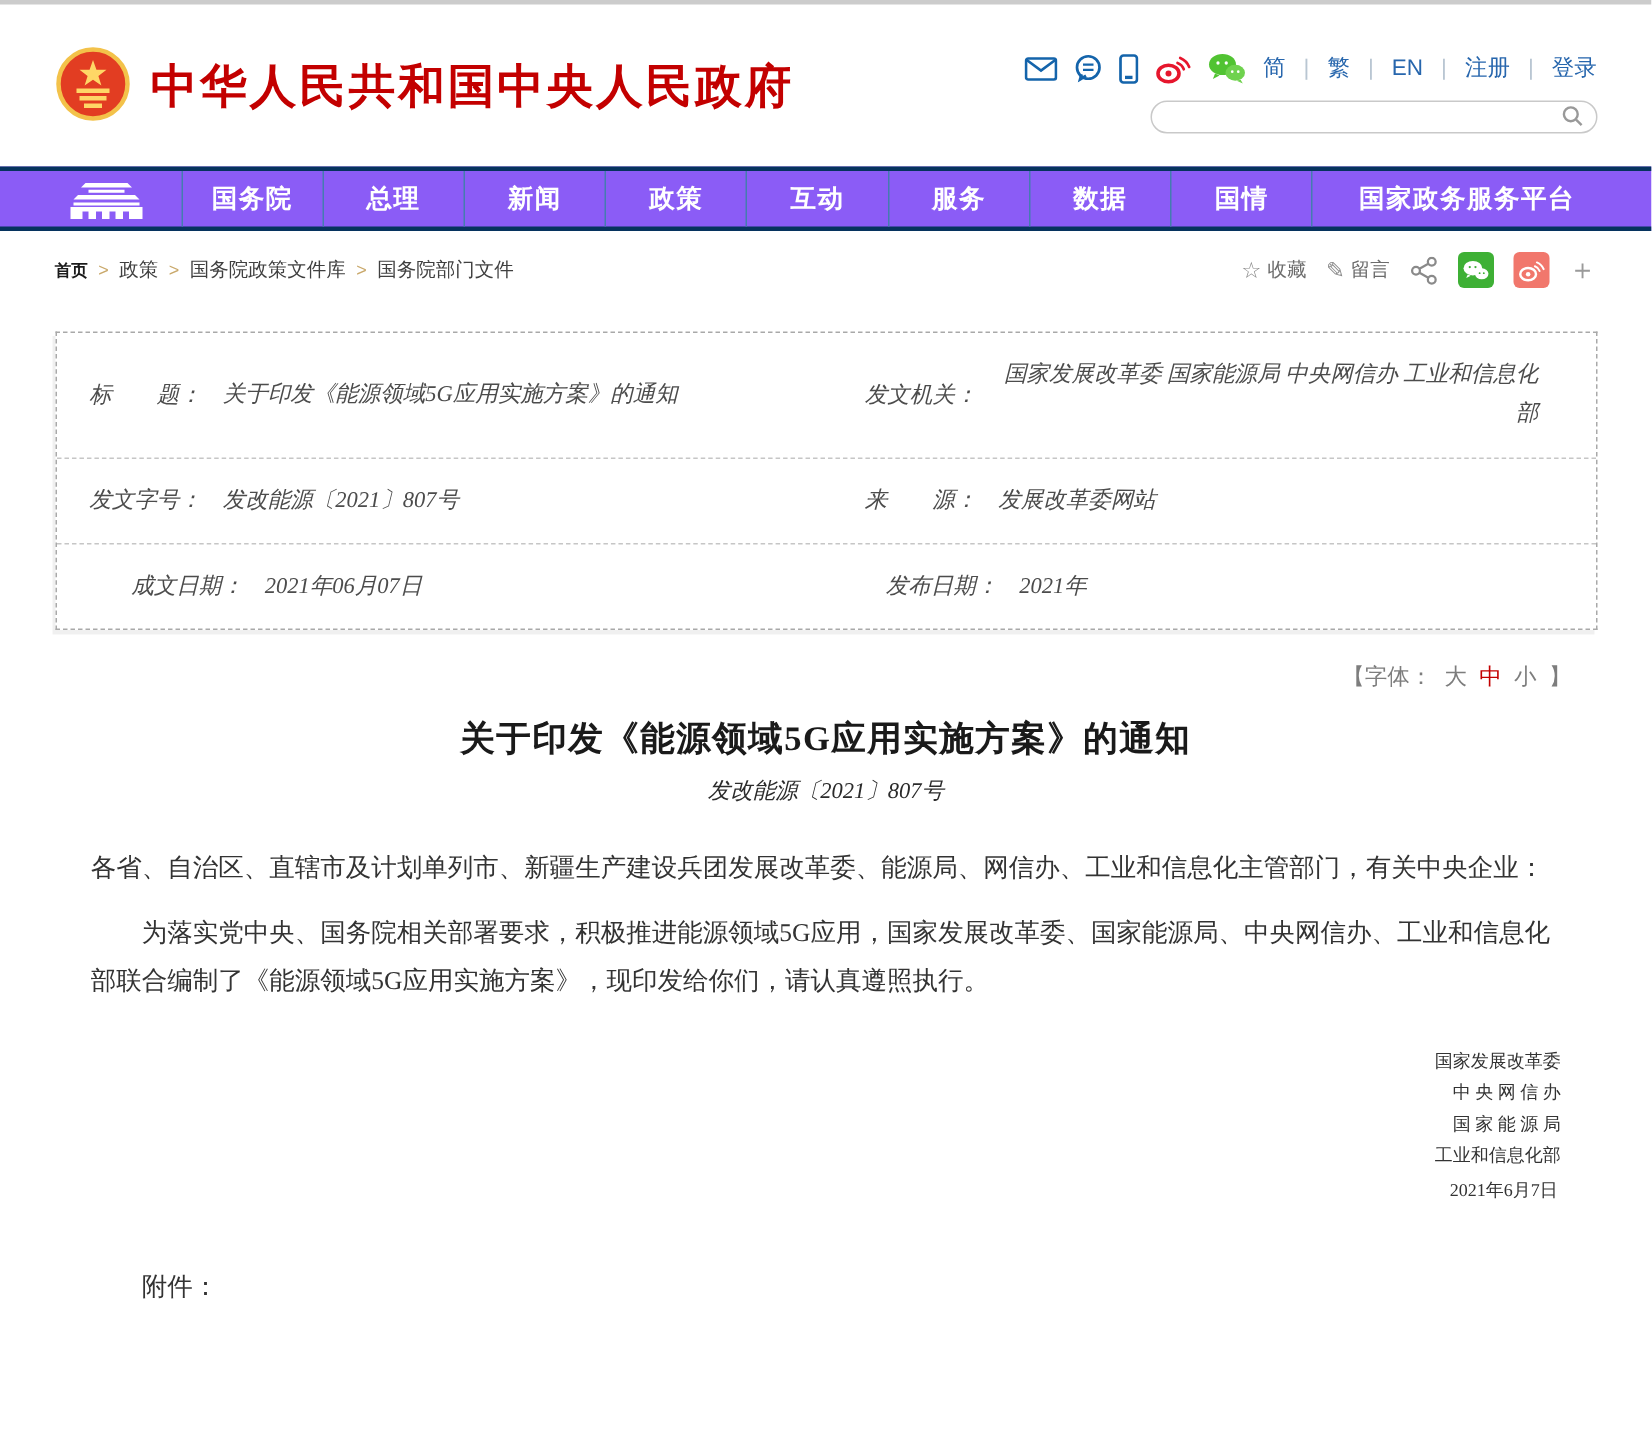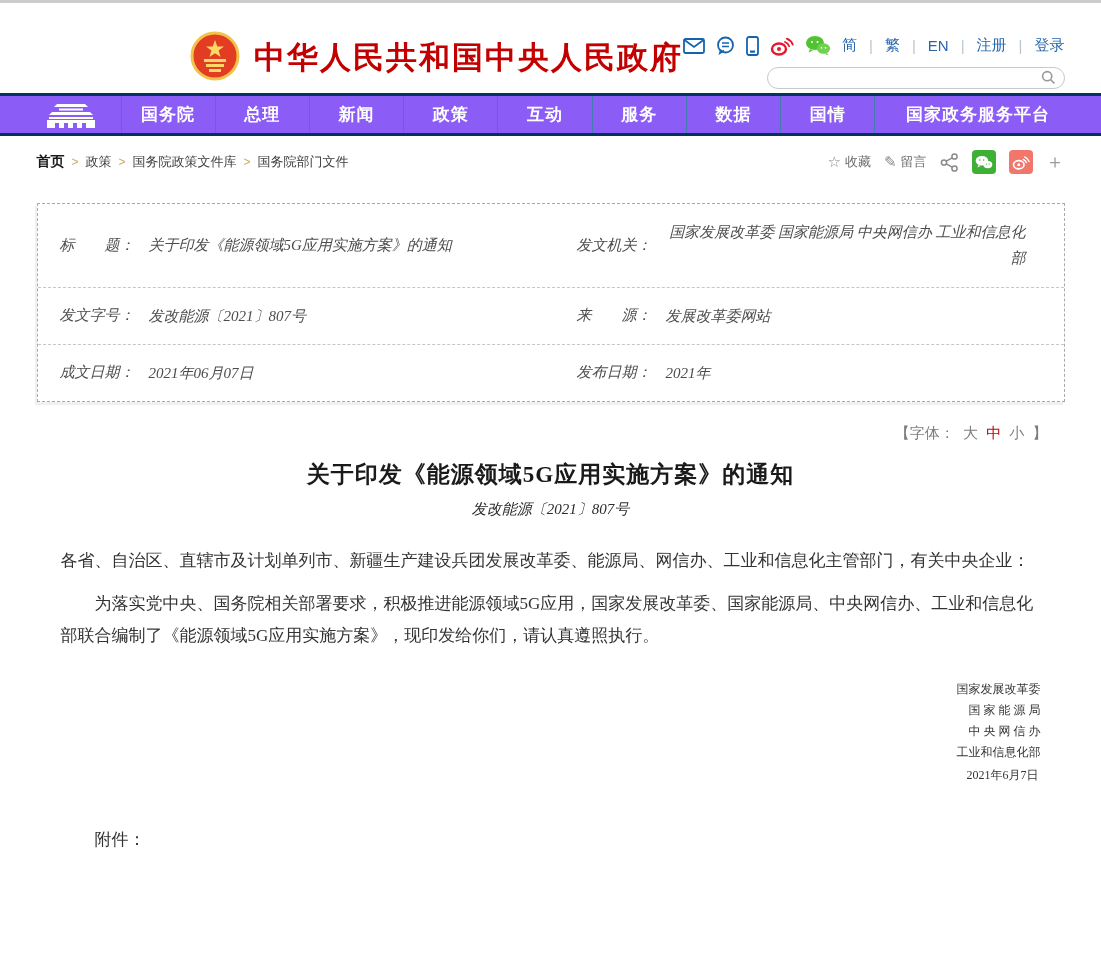--- a/index.html
+++ b/index.html
@@ -5,21 +5,21 @@
   * { box-sizing: border-box; margin: 0; padding: 0; }
   body {
     width: 1101px; height: 961px; overflow: hidden;
     background: #fff; color: #333;
     font-family: "Liberation Sans", "DejaVu Sans", sans-serif;
   }
   .topbar { height: 3px; background: #cccccc; }
   .container { width: 1028px; margin: 0 auto; }
 
   
-  .header-inner { display: flex; justify-content: flex-end; padding: 24px 0 4px; }
+  .header-inner { display: flex; justify-content: space-between; padding: 24px 0 22px; }
   .logo-block { display: flex; align-items: center; gap: 14px; }
   .site-title { font-size: 31px; font-weight: bold; color: #c30000; letter-spacing: 2px; line-height: 1.1; }
   .site-url { font-size: 16px; color: #9a9a9a; margin-top: 3px; letter-spacing: 1px; }
   .site-url .red { color: #c30000; }
   .header-right { display: flex; flex-direction: column; align-items: flex-end; gap: 11px; padding-top: 8px; }
   .icons-row { display: flex; align-items: center; gap: 11px; font-size: 15px; }
   .icons-row .sep { color: #b9c6d2; margin: 0 1px; }
   .icons-row a { color: #2766ad; text-decoration: none; }
   .hicon { display: inline-flex; align-items: center; }
   .search-row { position: relative; }
@@ -37,37 +37,37 @@
     flex: 1; display: flex; align-items: center; justify-content: center;
     color: #fff; font-weight: bold; font-size: 17px; letter-spacing: 1px;
     border-left: 1px solid #447cb0; cursor: pointer; white-space: nowrap;
   }
   .nav-item.wide { flex: 2.2; }
 
   
   .crumb-row { display: flex; justify-content: space-between; align-items: center; padding: 13px 0 10px; }
   .crumbs { font-size: 13px; color: #404040; display: flex; align-items: center; gap: 7px; }
   .crumbs a { color: #404040; text-decoration: none; }
-  .crumbs .home { font-weight: bold; color: #1a1a1a; font-size: 14px; }
+  .crumbs .home { font-weight: bold; color: #1a1a1a; font-size: 11px; }
   .crumbs .gt { color: #c9a86a; font-size: 12px; }
   .actions { display: flex; align-items: center; gap: 13px; color: #6b6b6b; font-size: 13px; }
   .action { display: inline-flex; align-items: center; gap: 4px; cursor: pointer; }
   .action .glyph { font-size: 15px; color: #8a8a8a; }
   .badge { width: 24px; height: 24px; border-radius: 4px; display: inline-flex; align-items: center; justify-content: center; cursor: pointer; }
   .badge.wechat { background: #3eb035; }
   .badge.weibo { background: #f1776c; }
   .plus { font-size: 19px; color: #9a9a9a; cursor: pointer; font-weight: normal; }
   .info-box {
     margin-top: 18px; border: 1px dashed #a9a9a9;
     box-shadow: -2px 3px 0 rgba(0,0,0,0.06);
     background: #fff;
     font-style: italic;
   }
   .info-row { display: flex; border-bottom: 1px dashed #c6c6c6; }
-  .info-row:last-child { border-bottom: none; }
+  .info-row:last-child { border-bottom: none; padding-left: 28px; }
   .info-cell { width: 50%; display: flex; align-items: center; padding: 15px 26px 15px 22px; }
   .info-cell.right { padding-left: 26px; text-align: right; }
   .info-label {
     color: #4c4c4c; font-size: 15px; white-space: pre; margin-right: 14px; flex-shrink: 0;
     font-family: "Liberation Serif", "DejaVu Serif", serif;
   }
   .info-value {
     color: #4c4c4c; font-size: 15px; line-height: 1.75;
     font-family: "Liberation Serif", "DejaVu Serif", serif;
   }
@@ -296,22 +296,22 @@
 
   <div class="article">
     <div class="art-title">关于印发《能源领域5G应用实施方案》的通知</div>
     <div class="art-docnum">发改能源〔2021〕807号</div>
     <div class="art-body">
       <p>各省、自治区、直辖市及计划单列市、新疆生产建设兵团发展改革委、能源局、网信办、工业和信息化主管部门，有关中央企业：</p>
       <p class="indent">为落实党中央、国务院相关部署要求，积极推进能源领域5G应用，国家发展改革委、国家能源局、中央网信办、工业和信息化部联合编制了《能源领域5G应用实施方案》，现印发给你们，请认真遵照执行。</p>
     </div>
     <div class="signature">
       <div class="sign-line">国家发展改革委</div>
+      <div class="sign-line">中 央 网 信 办</div>
       <div class="sign-line">国 家 能 源 局</div>
-      <div class="sign-line">中 央 网 信 办</div>
       <div class="sign-line">工业和信息化部</div>
       <div class="date-line">2021年6月7日</div>
     </div>
     <div class="attachment">
       <div class="att-label">附件：</div>
 
     </div>
   </div>
 </div>
 

